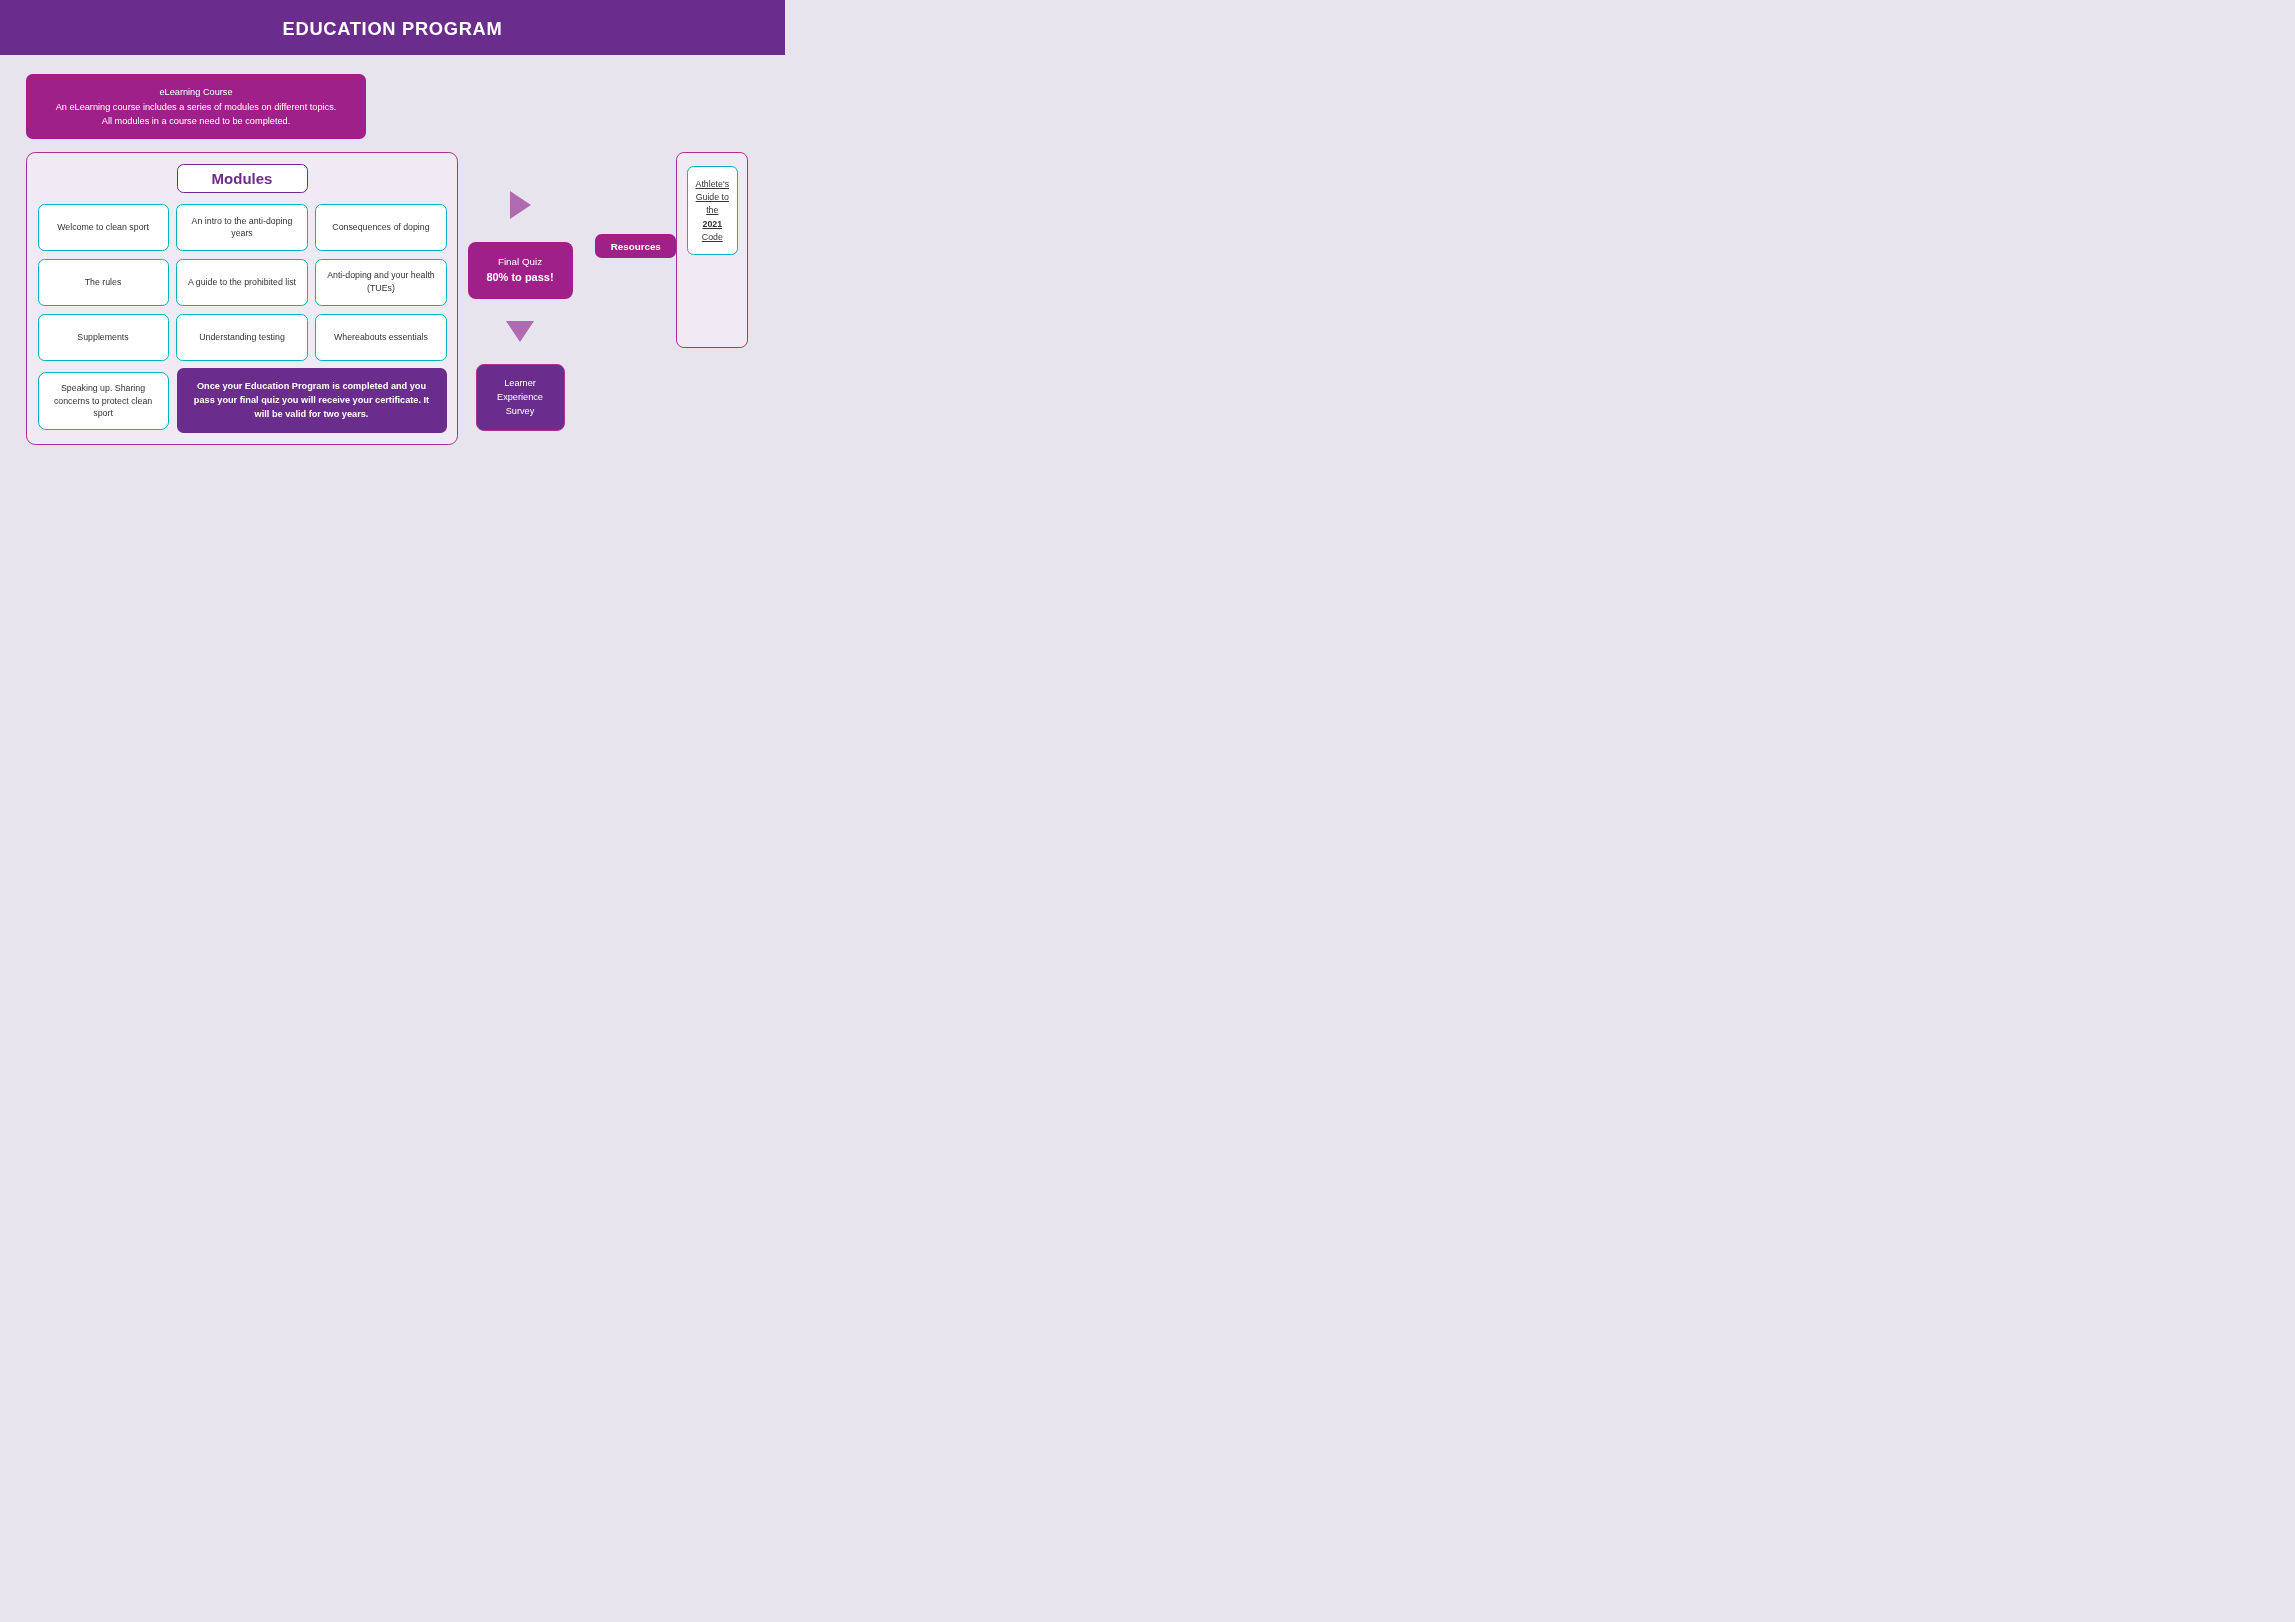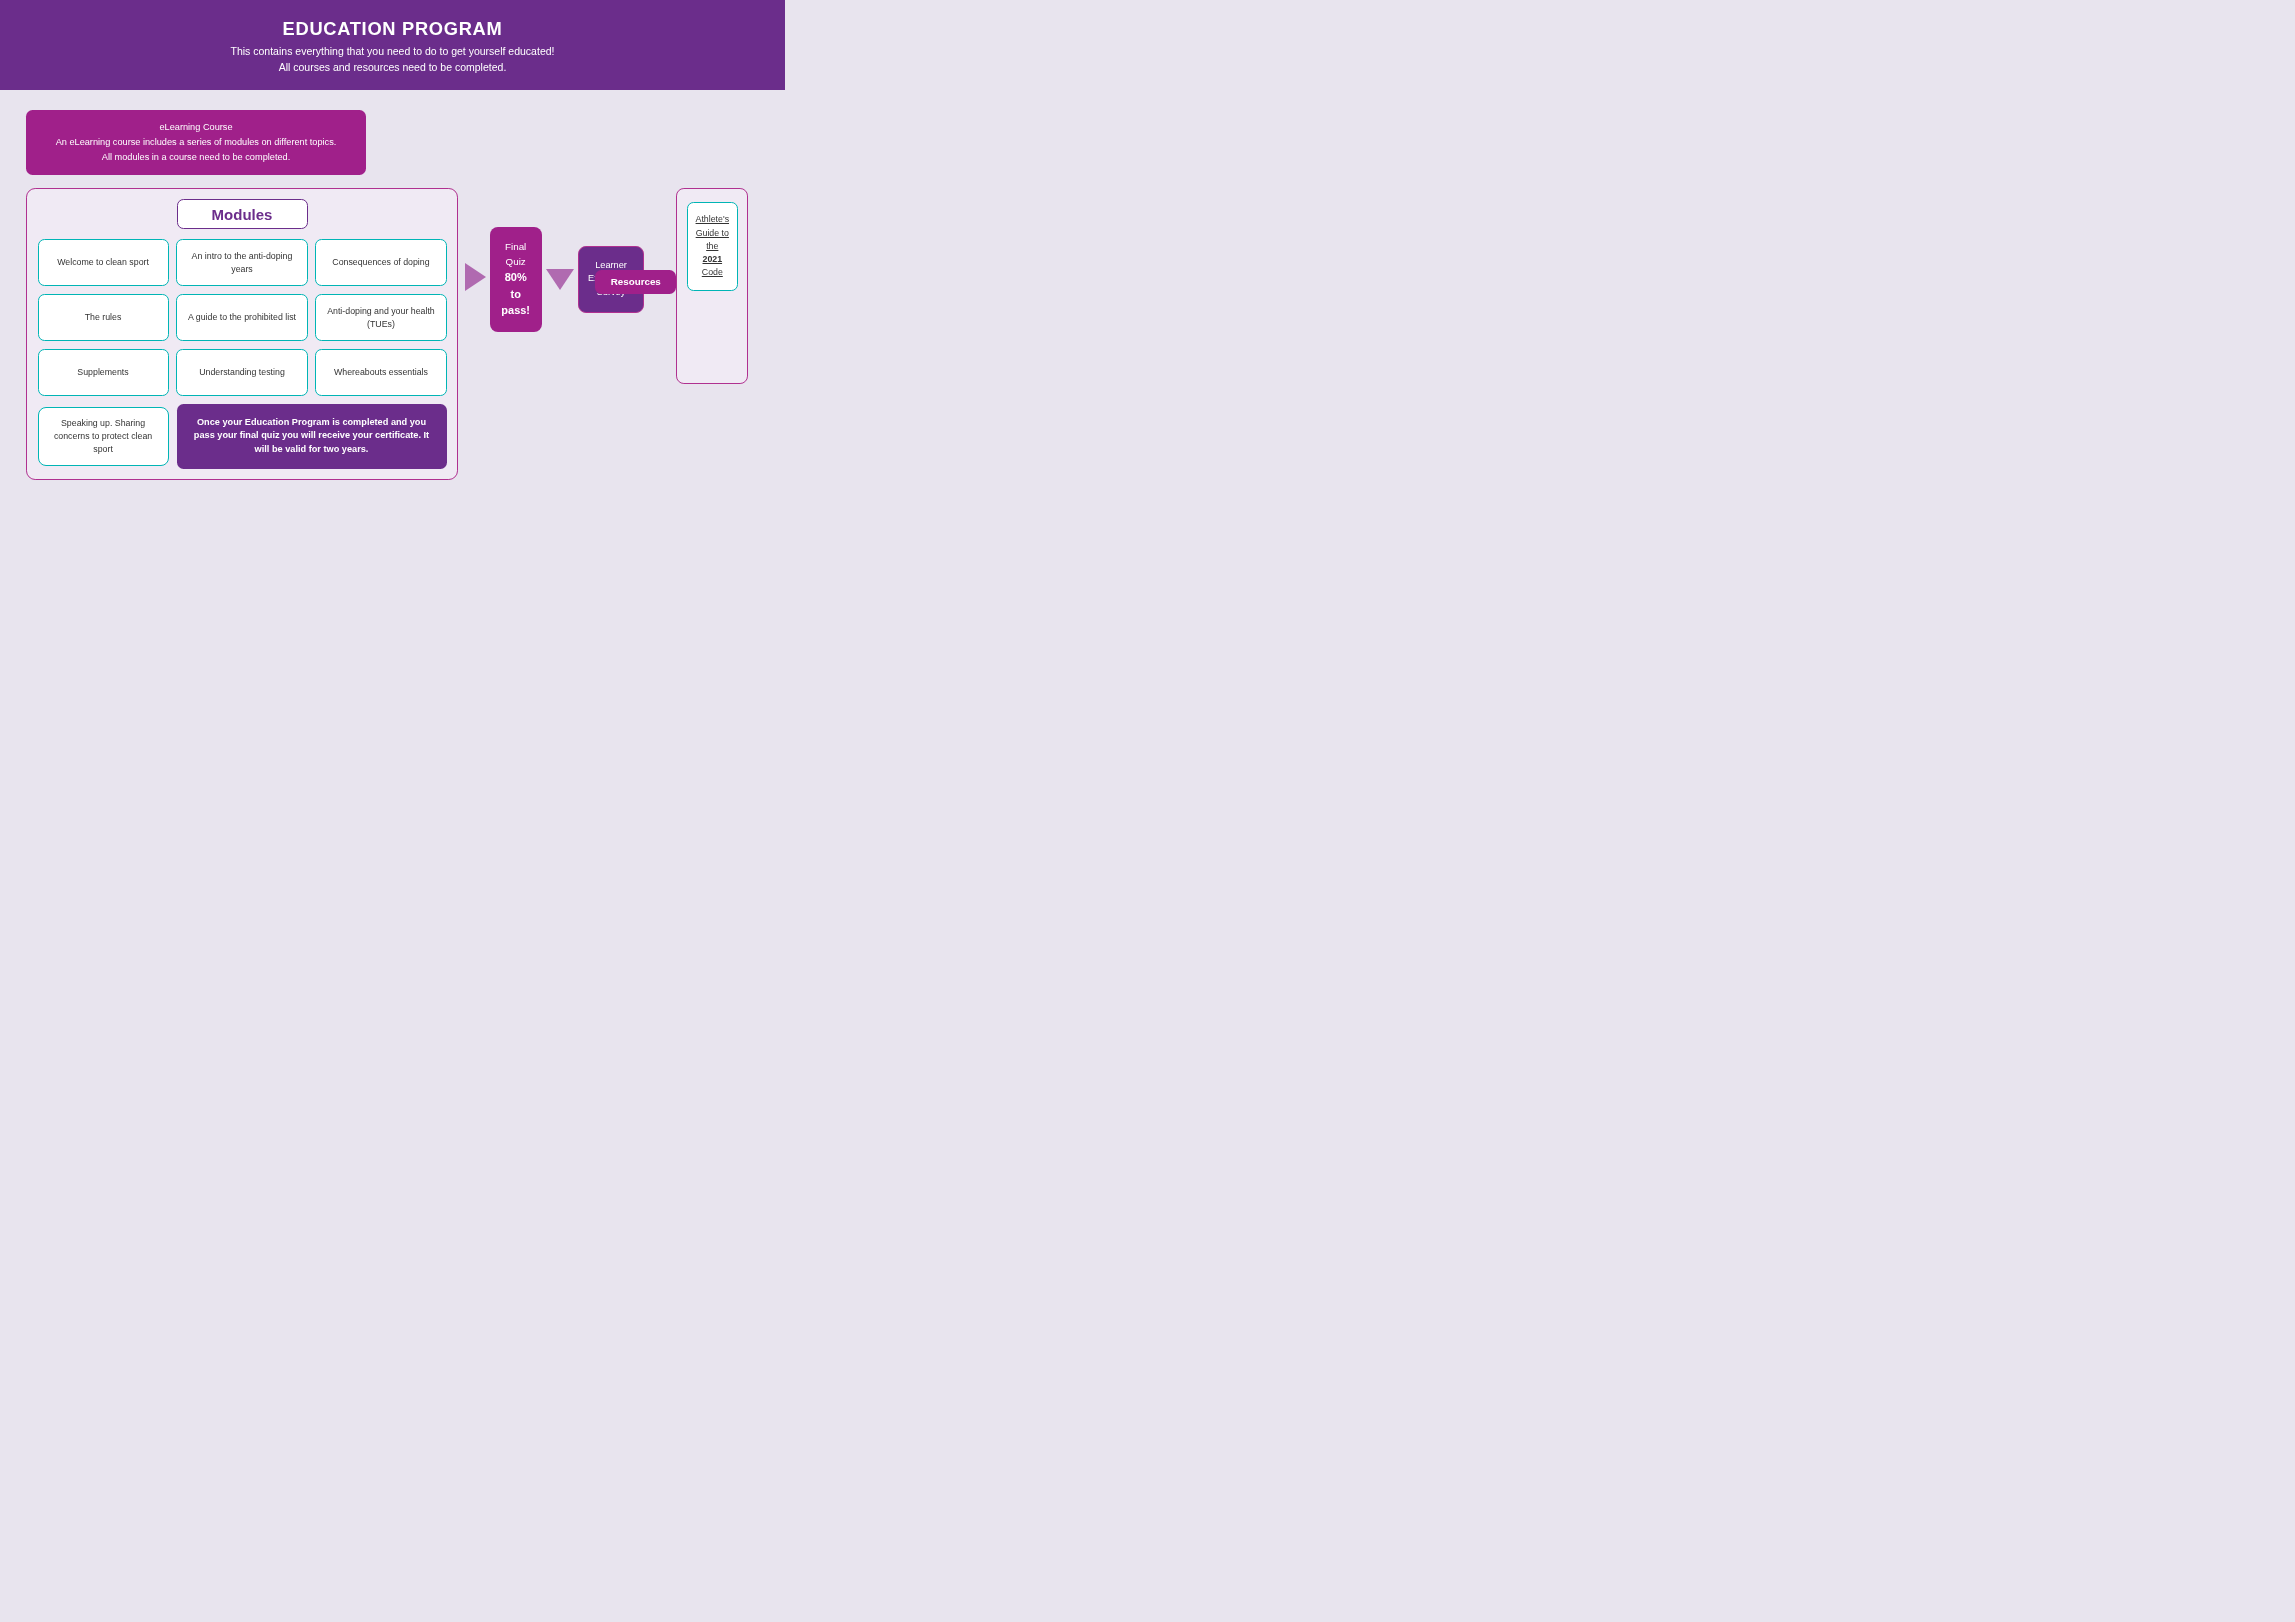--- a/index.html
+++ b/index.html
@@ -138,26 +138,26 @@
       font-size: 9.2px;
       font-weight: 700;
       text-align: center;
       line-height: 1.5;
       flex: 1;
     }
 
     
     .quiz-section {
       display: flex;
-      flex-direction: row;
+      flex-direction: column;
       align-items: center;
       justify-content: flex-start;
       padding: 0 6.5px;
       padding-top: 39px;
-      gap: 4px;
+      gap: 17px;
       width: 124px;
       flex-shrink: 0;
     }
 
     .arrow-right {
       width: 0;
       height: 0;
       border-top: 14.4px solid transparent;
       border-bottom: 14.4px solid transparent;
       border-left: 21px solid #b06ab0;
@@ -250,24 +250,20 @@
 
     .resource-card strong {
       font-weight: 900;
     }
   </style>
 </head>
 <body>
 
 <div class="header">
   <h1>EDUCATION PROGRAM</h1>
-  <p>
-    <span>This contains everything that you need to do to get yourself educated!</span><br>
-    <span>All courses and resources need to be completed.</span>
-  </p>
 </div>
 
 <div class="main">
 
   <div class="elearning-banner">
     <span>eLearning Course</span><br>
     <span>An eLearning course includes a series of modules on different topics.</span><br>
     <span>All modules in a course need to be completed.</span>
   </div>
 

